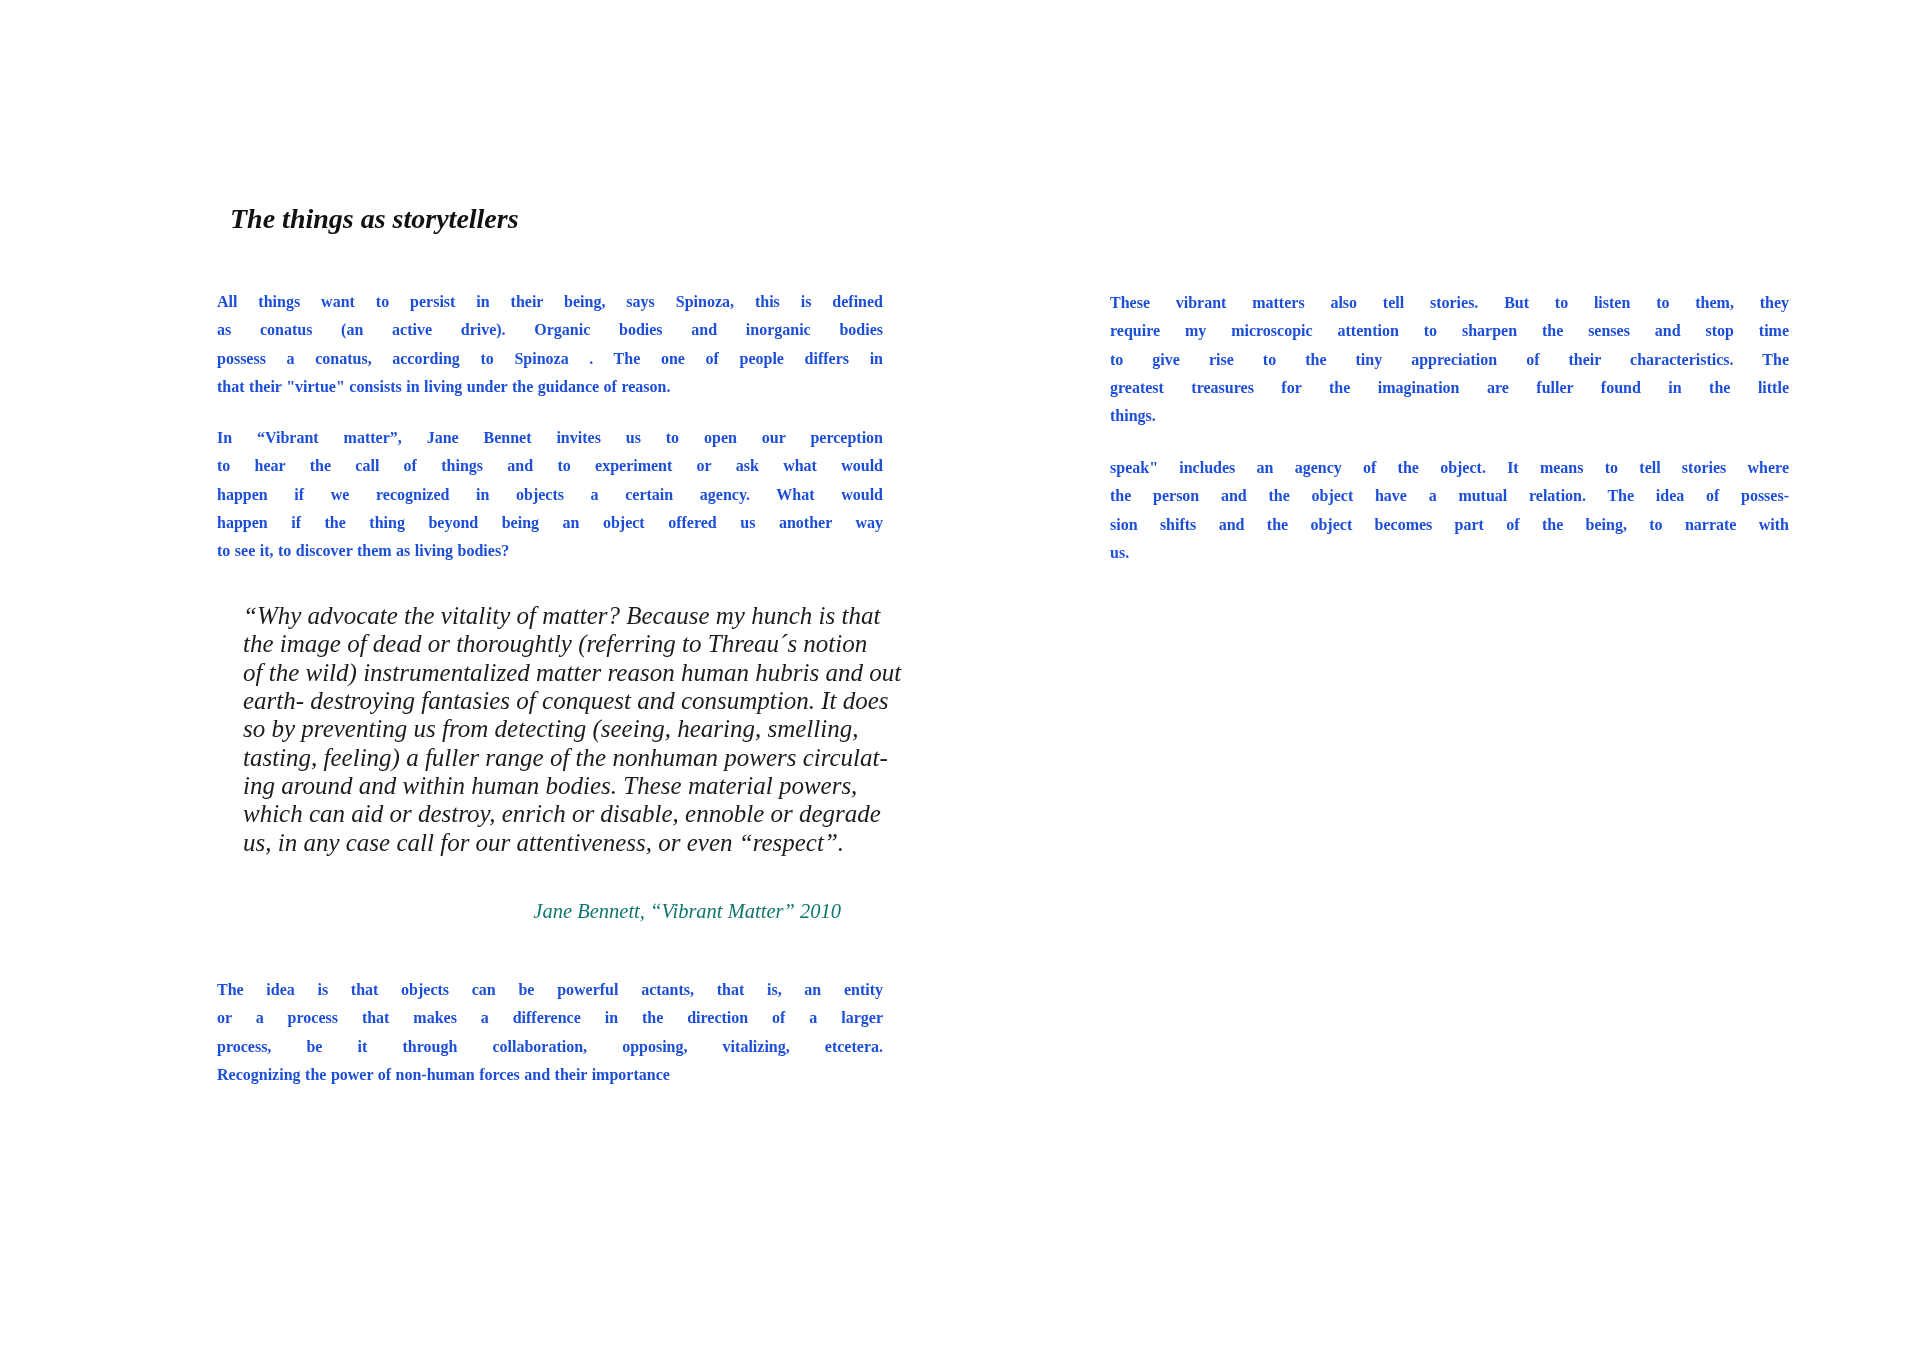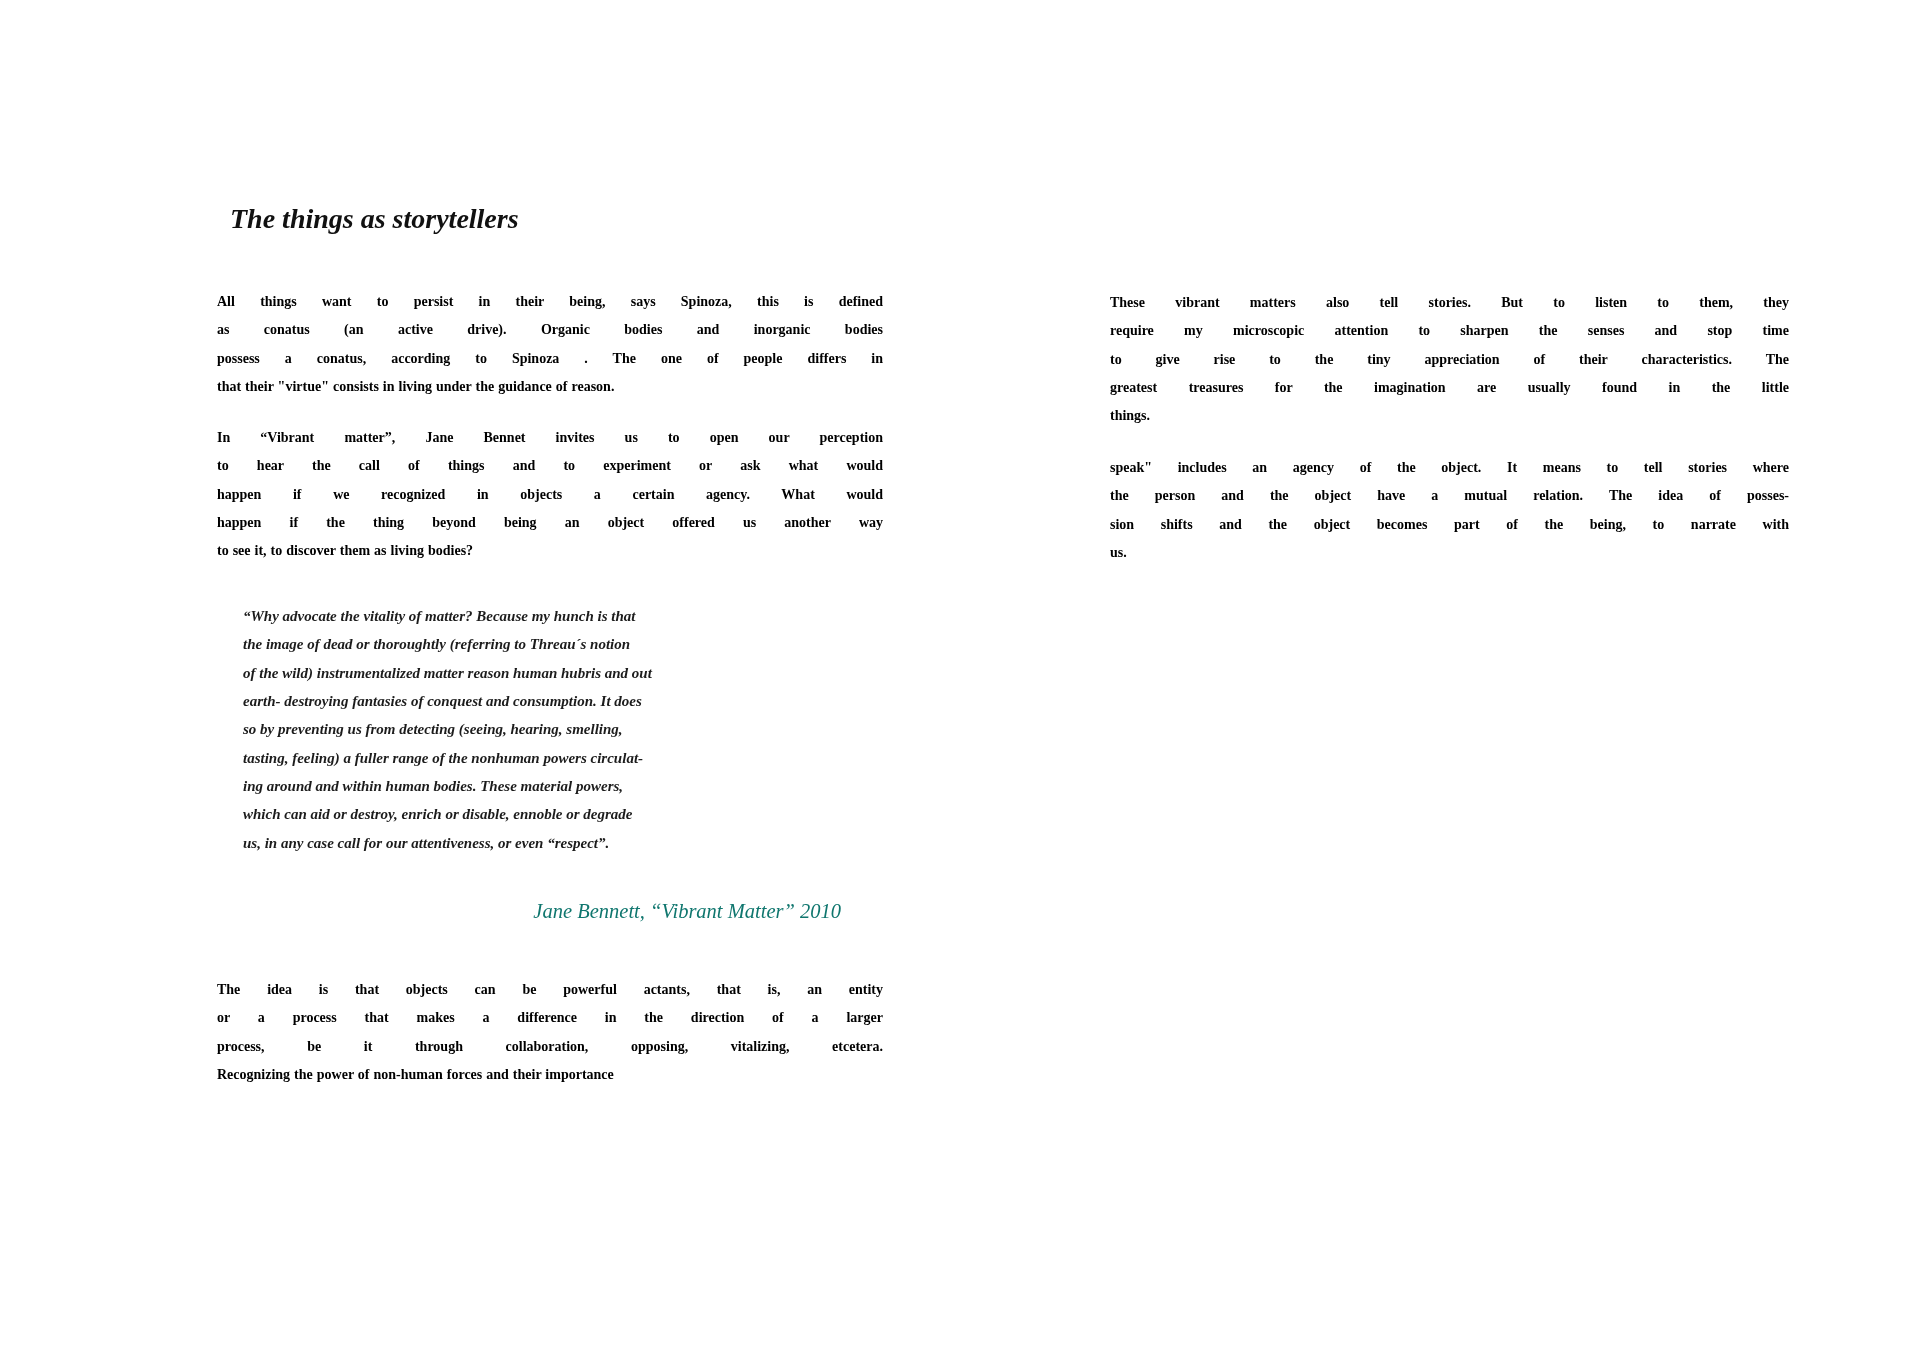--- a/index.html
+++ b/index.html
@@ -23,42 +23,42 @@
     margin: 8px;
     font-size: 28px;
     line-height: 34px;
     font-weight: bold;
     font-style: italic;
     color: #111111;
     white-space: nowrap;
   }
   .para {
     position: absolute;
-    font-size: 14px;
+    font-size: 16px;
     line-height: 28.33px;
     font-weight: bold;
-    color: #000000;
+    color: #1d4ed8;
   }
   .para .tline {
     text-align: justify;
     text-align-last: justify;
     word-spacing: 0.5px;
     white-space: normal;
     height: 28.33px;
     overflow: visible;
   }
   .para .tline:last-child {
     text-align: left;
     text-align-last: left;
   }
   .quote {
     position: absolute;
-    font-size: 15px;
+    font-size: 25px;
     line-height: 28.33px;
-    font-weight: bold;
+    font-weight: normal;
     font-style: italic;
     color: #1c1c1c;
   }
   .quote .tline {
     text-align: left;
     height: 28.33px;
     white-space: nowrap;
   }
   .attribution {
     position: absolute;
@@ -118,21 +118,21 @@
       <div class="tline">The idea is that objects can be powerful actants, that is, an entity</div>
       <div class="tline">or a process that makes a difference in the direction of a larger</div>
       <div class="tline">process, be it through collaboration, opposing, vitalizing, etcetera.</div>
       <div class="tline">Recognizing the power of non-human forces and their importance</div>
     </div>
 
   <div class="para" id="r-para1">
       <div class="tline">These vibrant matters also tell stories. But to listen to them, they</div>
       <div class="tline">require my microscopic attention to sharpen the senses and stop time</div>
       <div class="tline">to give rise to the tiny appreciation of their characteristics. The</div>
-      <div class="tline">greatest treasures for the imagination are usually found in the little</div>
+      <div class="tline">greatest treasures for the imagination are fuller found in the little</div>
       <div class="tline">things.</div>
     </div>
 
   <div class="para" id="r-para2">
       <div class="tline">speak" includes an agency of the object. It means to tell stories where</div>
       <div class="tline">the person and the object have a mutual relation. The idea of posses-</div>
       <div class="tline">sion shifts and the object becomes part of the being, to narrate with</div>
       <div class="tline">us.</div>
     </div>
 

